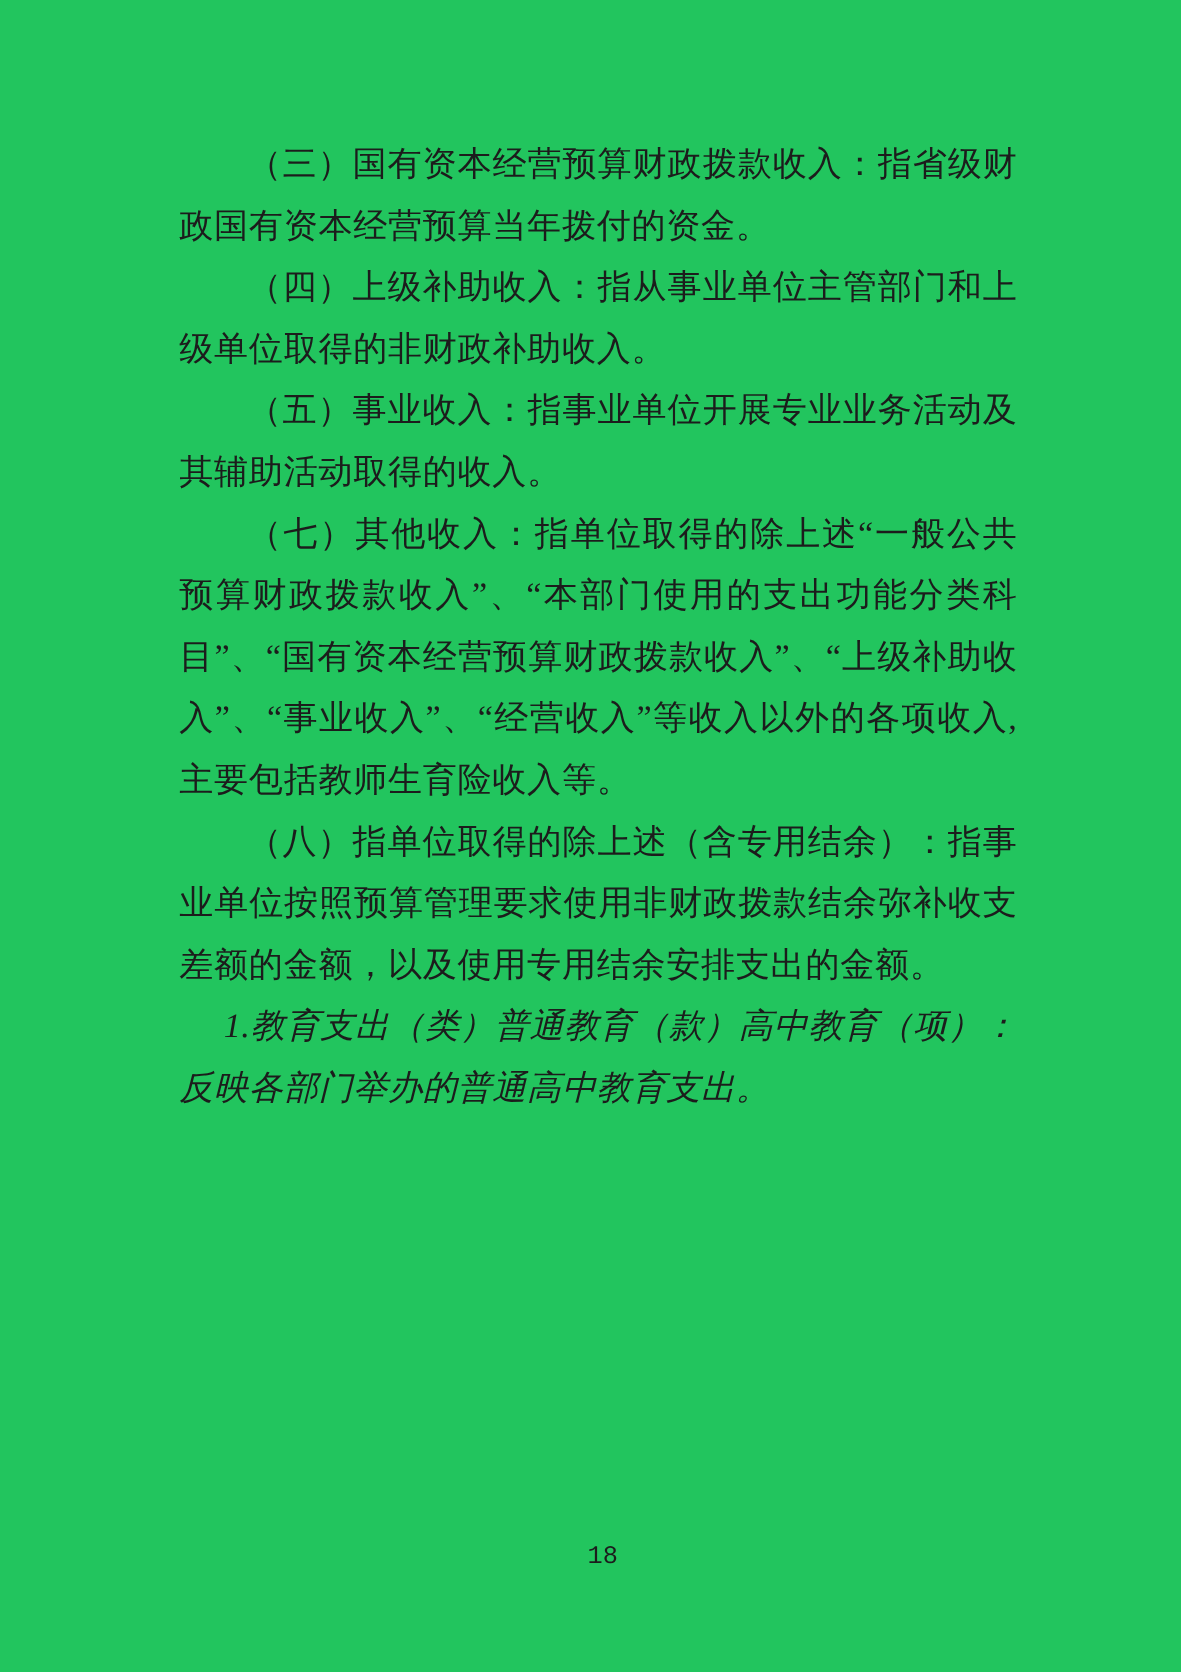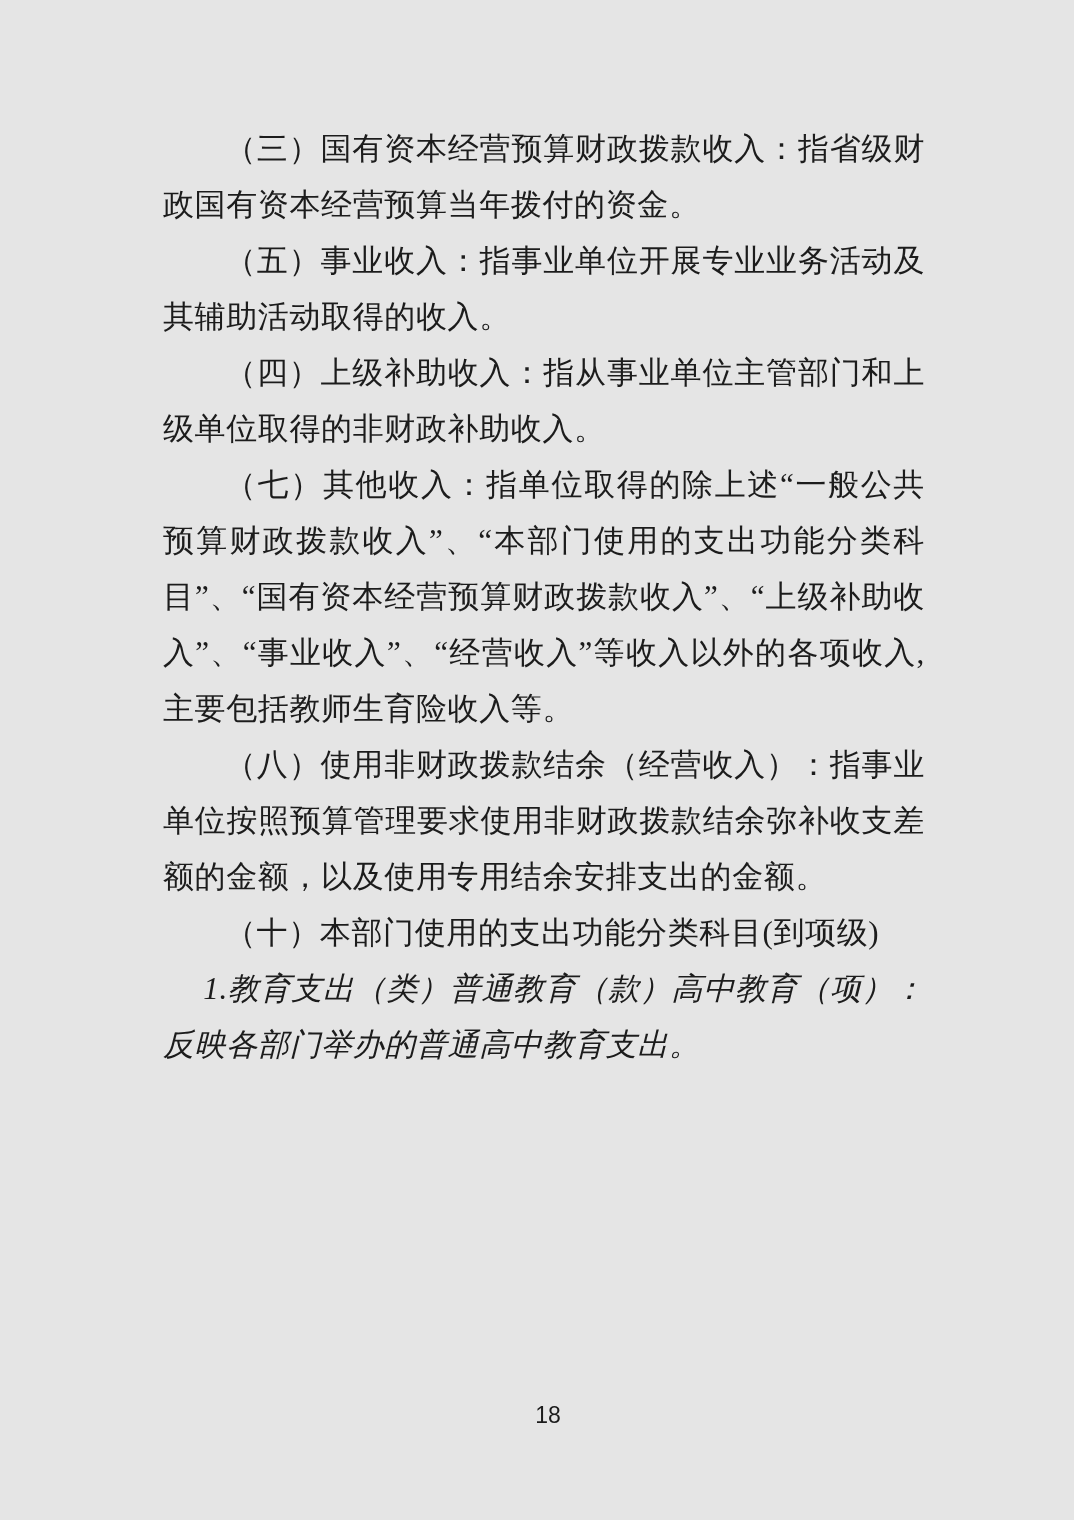--- a/index.html
+++ b/index.html
@@ -5,21 +5,21 @@
   * { margin: 0; padding: 0; box-sizing: border-box; }
 
   html, body {
     background: #ffffff;
   }
 
   .page {
     position: relative;
     width: 1074px;
     height: 1520px;
-    background: #e5e5e5;
+    background: #22c55e;
     overflow: hidden;
     font-family: "Liberation Serif", serif;
   }
 
   .content {
     position: absolute;
     left: 163px;
     top: 121px;
     width: 762px;
     color: #1c1c1c;
@@ -40,33 +40,32 @@
     text-indent: 1.3em;
     font-style: italic;
   }
 
   .page-number {
     position: absolute;
     left: 0;
     right: 16px;
     top: 1402px;
     text-align: center;
-    font-family: Liberation Sans, sans-serif;
+    font-family: Liberation Mono, monospace;
     font-size: 23px;
     color: #1c1c1c;
     margin-left: 38px;
   }
 </style>
 </head>
 <body>
 
 <div class="page">
   <div class="content">
     <p class="para">（三）国有资本经营预算财政拨款收入：指省级财政国有资本经营预算当年拨付的资金。</p>
+    <p class="para">（四）上级补助收入：指从事业单位主管部门和上级单位取得的非财政补助收入。</p>
     <p class="para">（五）事业收入：指事业单位开展专业业务活动及其辅助活动取得的收入。</p>
-    <p class="para">（四）上级补助收入：指从事业单位主管部门和上级单位取得的非财政补助收入。</p>
     <p class="para">（七）其他收入：指单位取得的除上述“一般公共预算财政拨款收入”、“本部门使用的支出功能分类科目”、“国有资本经营预算财政拨款收入”、“上级补助收入”、“事业收入”、“经营收入”等收入以外的各项收入,主要包括教师生育险收入等。</p>
-    <p class="para">（八）使用非财政拨款结余（经营收入）：指事业单位按照预算管理要求使用非财政拨款结余弥补收支差额的金额，以及使用专用结余安排支出的金额。</p>
-    <p class="para">（十）本部门使用的支出功能分类科目(到项级)</p>
+    <p class="para">（八）指单位取得的除上述（含专用结余）：指事业单位按照预算管理要求使用非财政拨款结余弥补收支差额的金额，以及使用专用结余安排支出的金额。</p>
     <p class="para numbered">1.教育支出（类）普通教育（款）高中教育（项）：反映各部门举办的普通高中教育支出。</p>
   </div>
   <div class="page-number">18</div>
 </div>
 
 </body></html>

